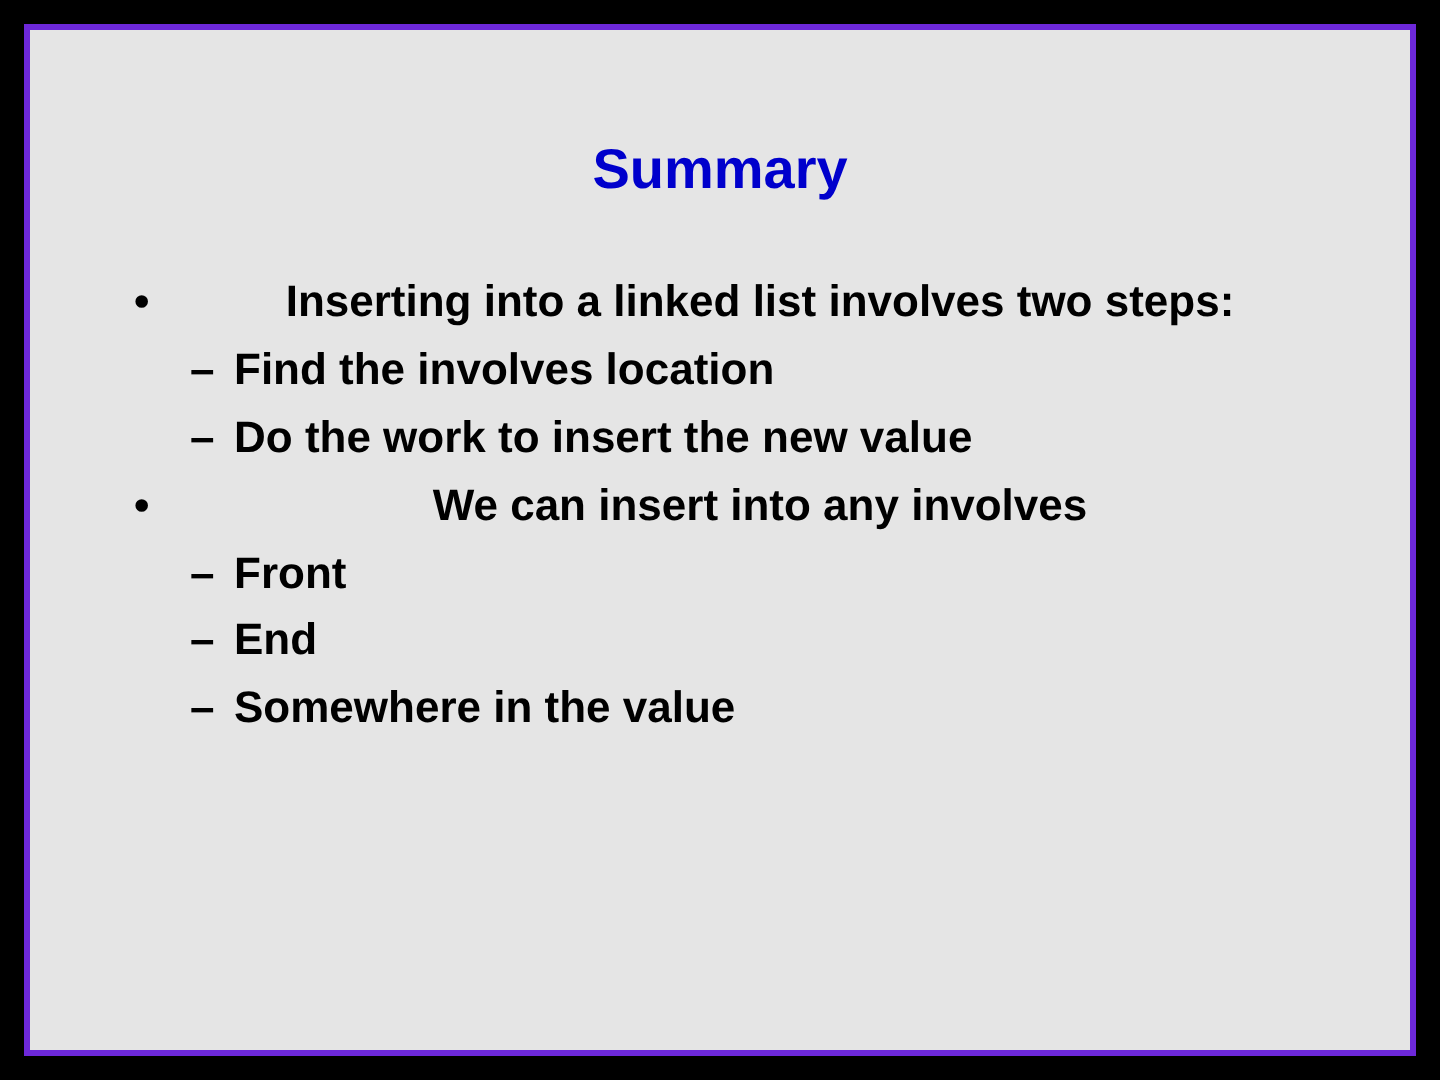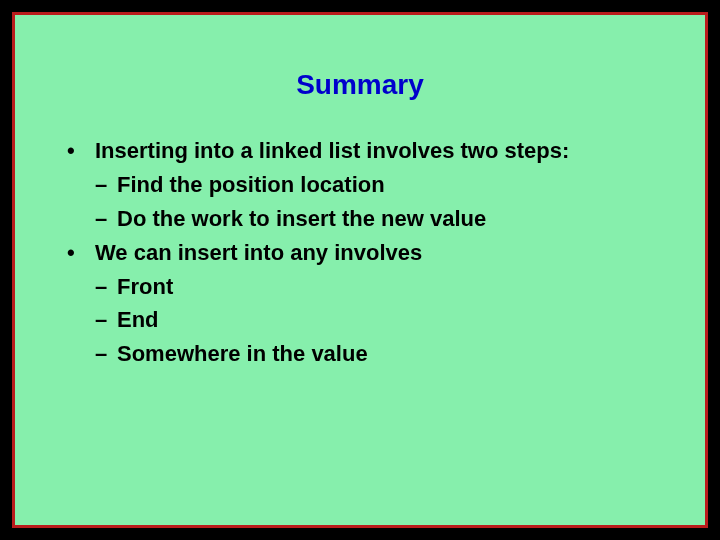--- a/index.html
+++ b/index.html
@@ -8,22 +8,22 @@
       height: 540px;
       background: #000;
       display: flex;
       align-items: center;
       justify-content: center;
       font-family: Arial, Helvetica, sans-serif;
     }
     .slide {
       width: 696px;
       height: 516px;
-      background: #86efac;
-      border: 3px solid #b91c1c;
+      background: #e5e5e5;
+      border: 3px solid #6d28d9;
       padding: 30px 40px 30px 40px;
       position: relative;
     }
     .title {
       text-align: center;
       color: #0000cc;
       font-weight: bold;
       font-size: 28px;
       margin-top: 24px;
       margin-bottom: 34px;
@@ -39,20 +39,21 @@
       display: flex;
       margin-bottom: 2px;
     }
     .bullet-dot {
       width: 28px;
       flex-shrink: 0;
       text-align: left;
     }
     .bullet-text {
       flex: 1;
+      text-align: center;
     }
     .sub {
       display: flex;
       padding-left: 28px;
       margin-bottom: 2px;
     }
     .sub-dash {
       width: 22px;
       flex-shrink: 0;
     }
@@ -70,21 +71,21 @@
 <div class="slide">
   <div class="title">Summary</div>
   <div class="content">
 
     <div class="bullet">
       <div class="bullet-dot">•</div>
       <div class="bullet-text">Inserting into a linked list involves two steps:</div>
     </div>
     <div class="sub">
       <div class="sub-dash">–</div>
-      <div class="sub-text">Find the position location</div>
+      <div class="sub-text">Find the involves location</div>
     </div>
     <div class="sub">
       <div class="sub-dash">–</div>
       <div class="sub-text">Do the work to insert the new value</div>
     </div>
 
     <div class="bullet">
       <div class="bullet-dot">•</div>
       <div class="bullet-text">We can insert into any involves</div>
     </div>

